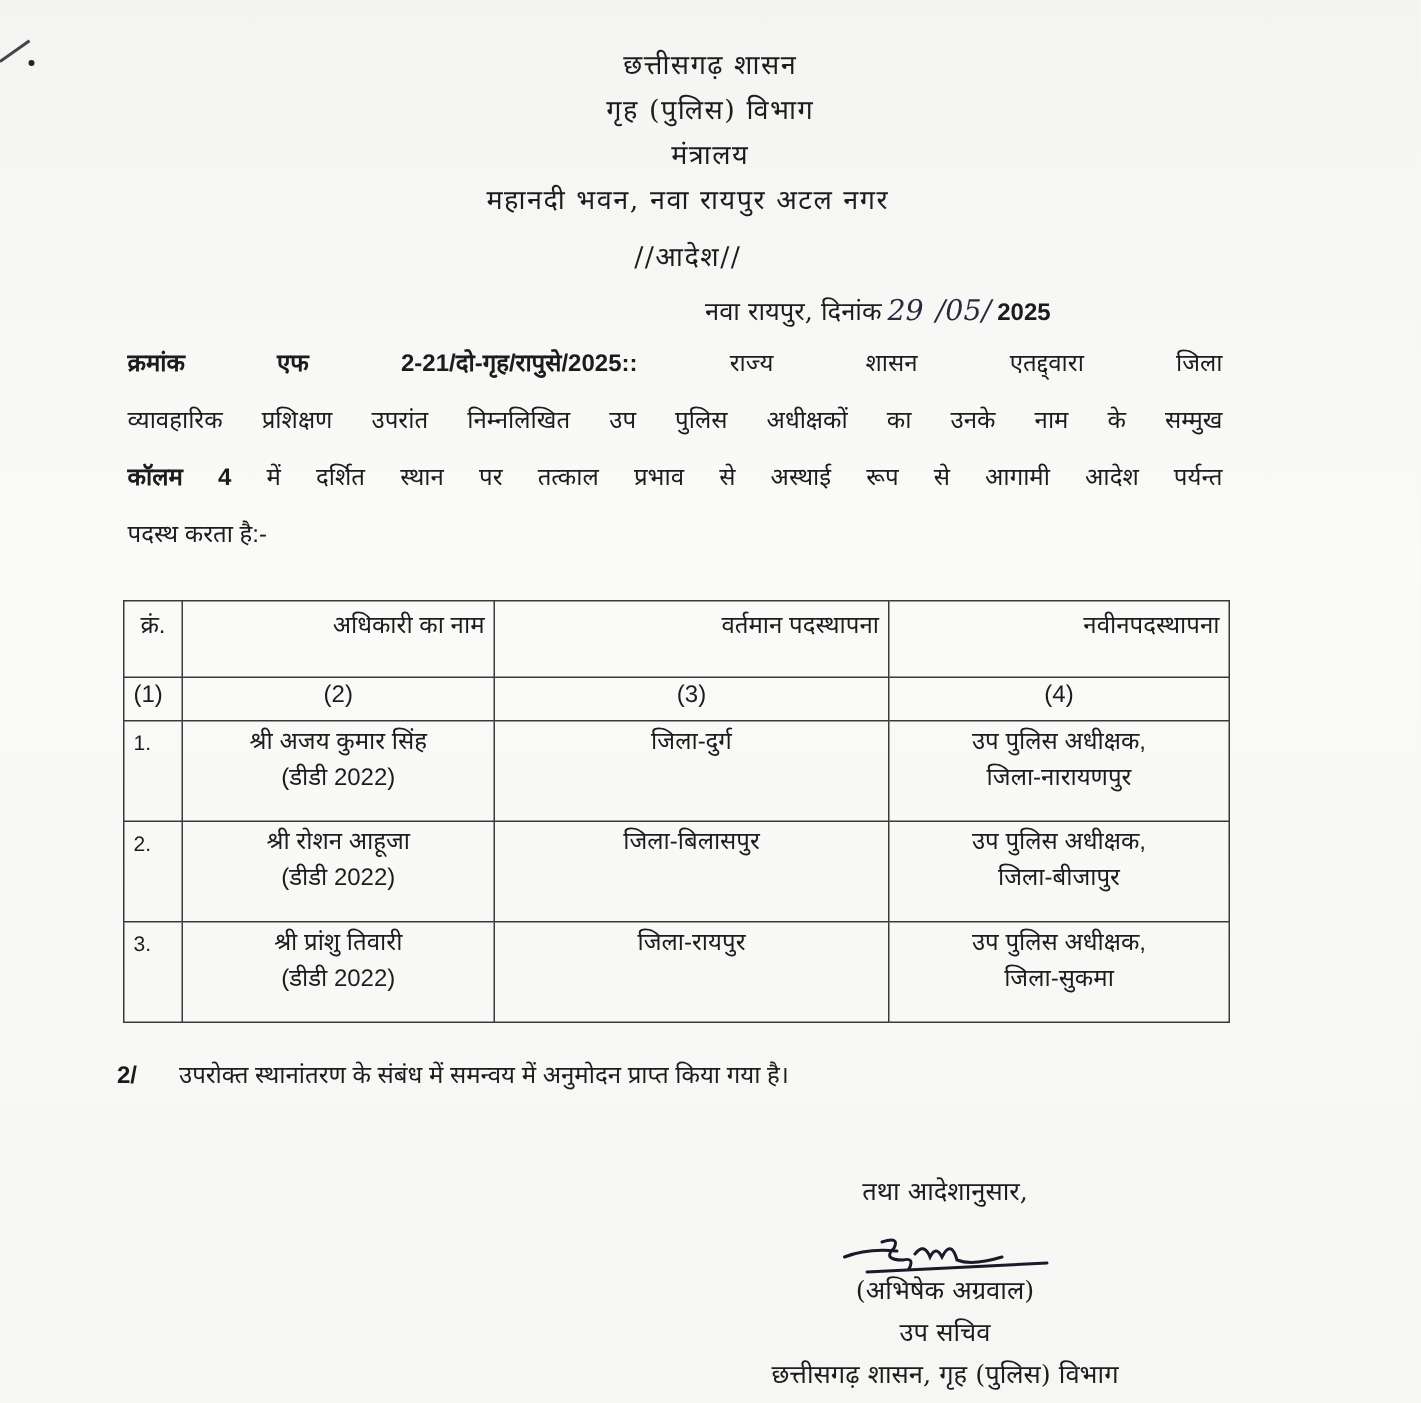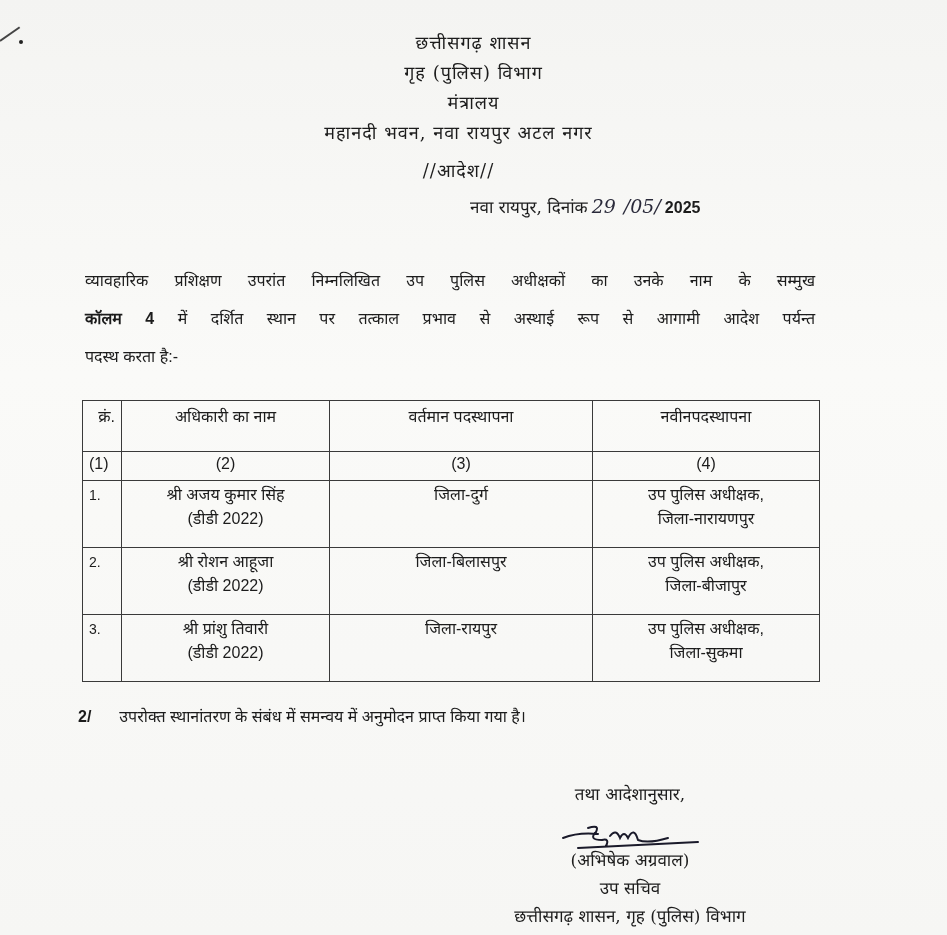--- a/index.html
+++ b/index.html
@@ -91,25 +91,25 @@
       font-family: "Liberation Sans", "DejaVu Sans", sans-serif;
       font-size: 16px;
     }
     table.order td, table.order th {
       border: 1.5px solid #3a3a3a;
       vertical-align: top;
       text-align: center;
       padding: 4px 6px;
       font-weight: normal;
     }
-    table.order th { height: 42px; }
+    table.order th { height: 42px; text-align: right; }
     table.order tr.numrow td { height: 22px; padding: 3px 6px; }
     table.order tr.datarow td { height: 62px; line-height: 24px; padding: 2px 6px; }
     table.order td.sn { text-align: left; width: 26px; font-size: 14px; }
-    table.order th.sn { text-align: right; width: 26px; }
+    table.order th.sn { text-align: center; width: 26px; }
     .c2 { width: 195px; }
     .c3 { width: 250px; }
     .c4 { width: auto; }
     .note {
       position: absolute;
       left: 78px;
       top: 705px;
       font-family: "Liberation Sans", sans-serif;
       font-size: 16px;
       white-space: nowrap;
@@ -142,20 +142,24 @@
   <div class="hdr" style="top:30px;">छत्तीसगढ़ शासन</div>
   <div class="hdr" style="top:90px;">मंत्रालय</div>
   <div class="hdr" style="top:60px;">गृह (पुलिस) विभाग</div>
   <div class="hdr" style="top:120px; left:-15px;">महानदी भवन, नवा रायपुर अटल नगर</div>
   <div class="hdr" style="top:158px; left:-15px;">//आदेश//</div>
 
   <div class="date-line">
     <span>नवा रायपुर, दिनांक</span><span class="hand">29</span><span class="hand">/05/</span><span class="year">2025</span>
   </div>
 
+  <div class="para" style="top:226px;">
+    <span class="bold">क्रमांक एफ 2-21/दो-गृह/रापुसे/2025::</span>
+    <span>राज्य शासन एतद्द्वारा जिला</span>
+  </div>
   <div class="para" style="top:264px;">व्यावहारिक प्रशिक्षण उपरांत निम्नलिखित उप पुलिस अधीक्षकों का उनके नाम के सम्मुख</div>
   <div class="para" style="top:302px;">
     <span class="bold">कॉलम 4</span>
     <span>में दर्शित स्थान पर तत्काल प्रभाव से अस्थाई रूप से आगामी आदेश पर्यन्त</span>
   </div>
   <div class="para last" style="top:340px;">पदस्थ करता है:-</div>
 
   <table class="order">
     <tbody>
         <tr>

